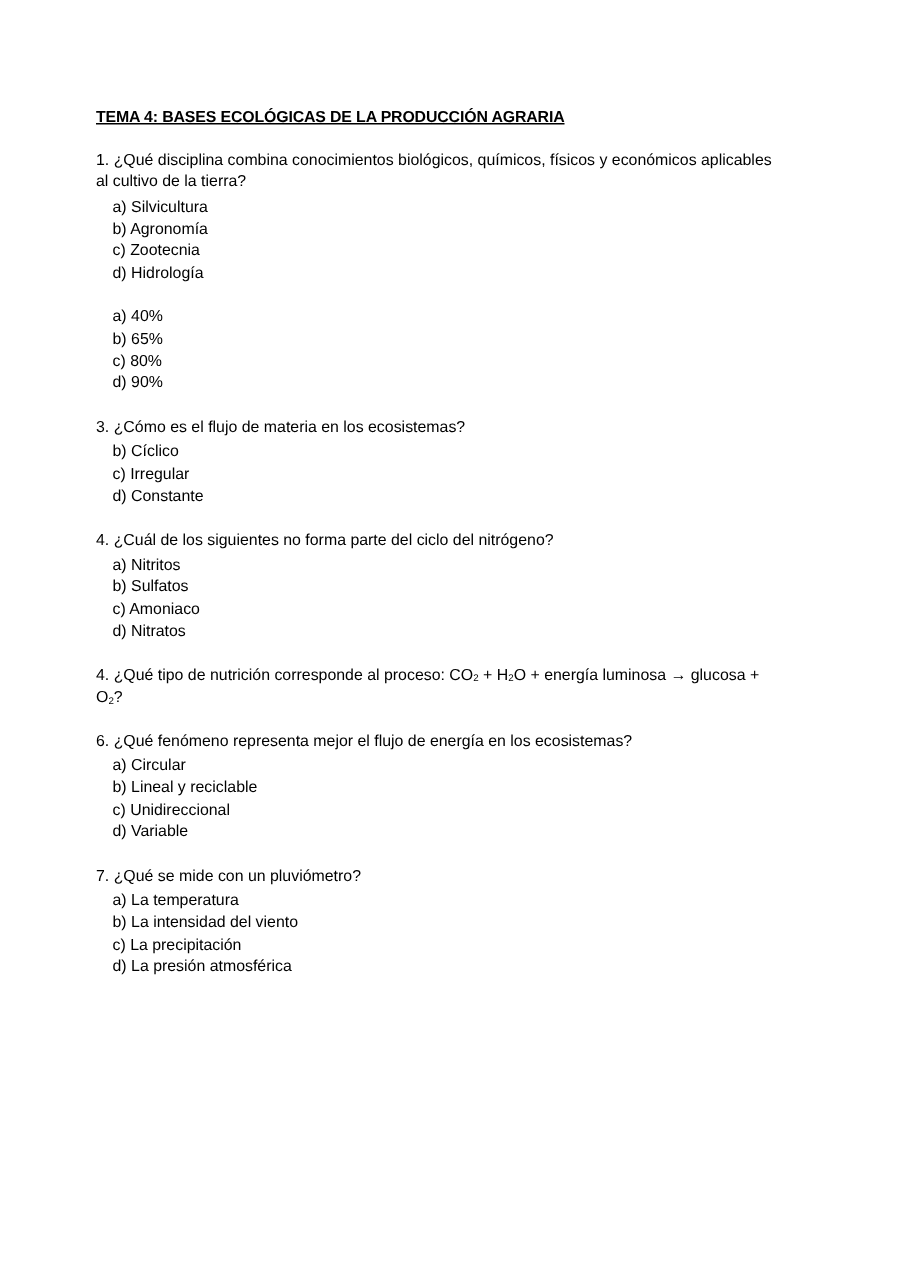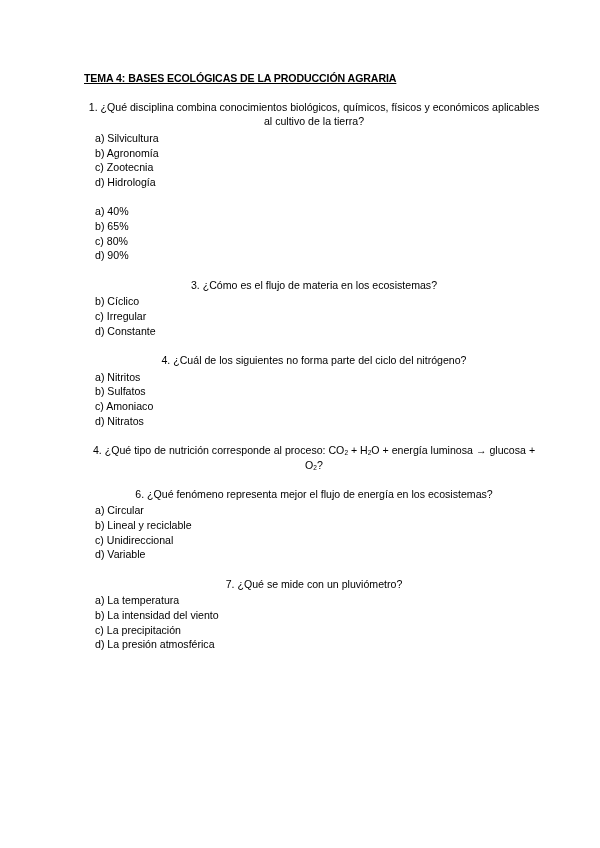--- a/index.html
+++ b/index.html
@@ -10,21 +10,21 @@
     body {
       width: 600px;
       height: 848px;
       position: relative;
       overflow: hidden;
       font-family: "Liberation Sans", sans-serif;
       color: #000000;
     }
     .page {
       position: absolute;
-      left: 84px;
+      left: 64px;
       top: 71px;
       width: 480px;
       font-size: 10.6px;
       line-height: 14.65px;
     }
     .title {
       font-weight: bold;
       text-decoration: underline;
       font-size: 10.6px;
       letter-spacing: -0.1px;
@@ -34,21 +34,20 @@
     .gap-after-title {
       height: 14.2px;
     }
     .question {
       margin: 0 0 14.65px 0;
     }
     .q-text {
       margin: 0;
       white-space: normal;
       width: 460px;
-      text-align: center;
     }
     .options {
       list-style: none;
       margin: 2px;
       padding: 0 0 0 9px;
     }
     .options li {
       margin: 0;
       padding: 0;
     }

